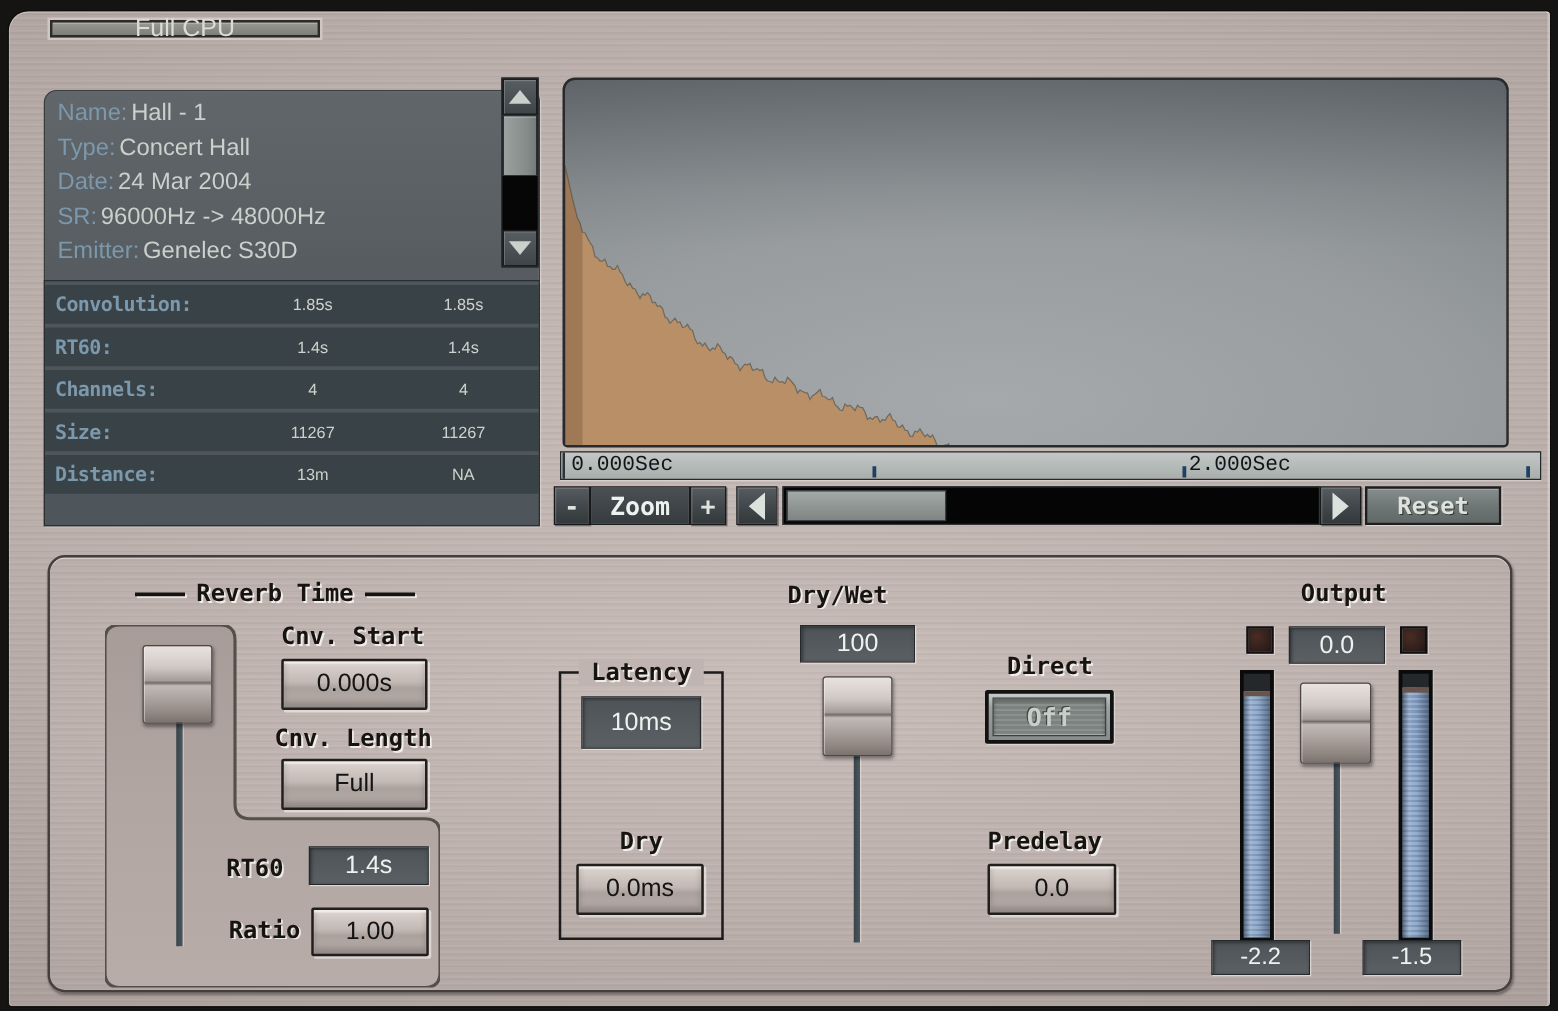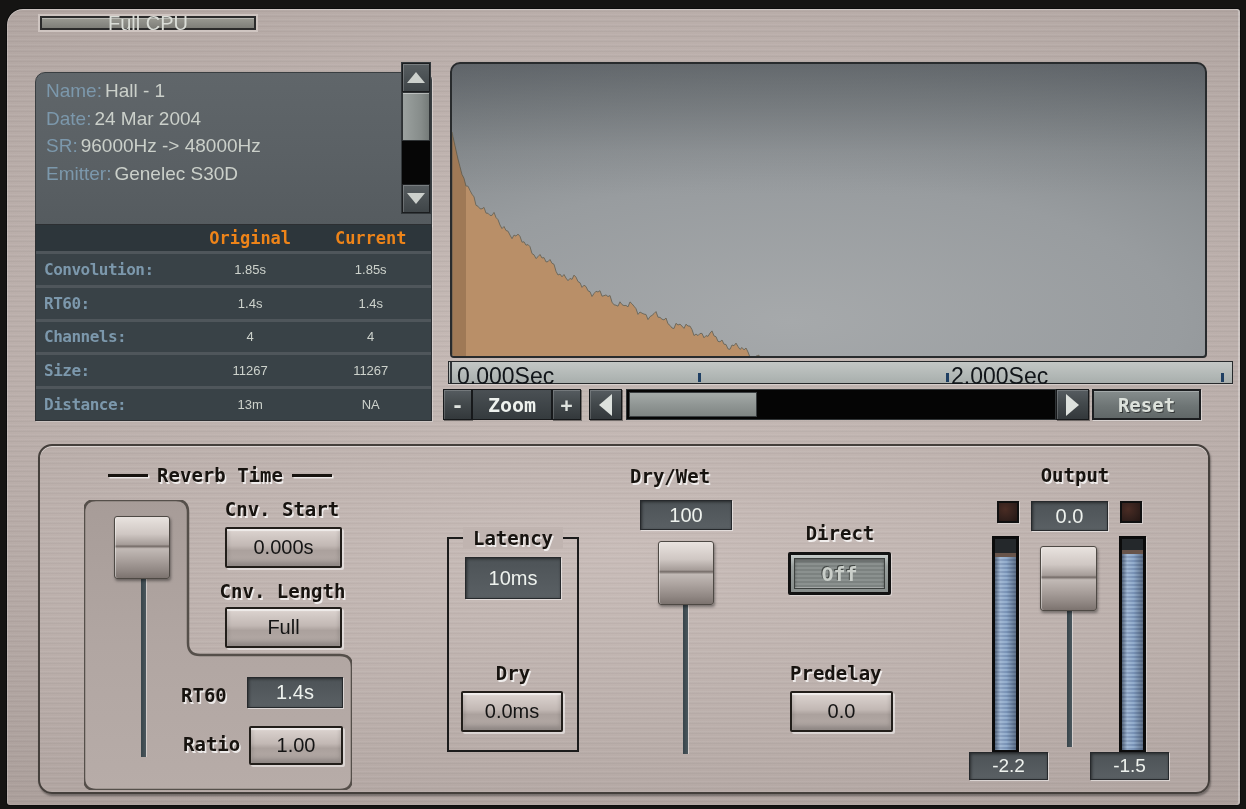--- a/index.html
+++ b/index.html
@@ -58,21 +58,21 @@
   
   .wave-display { left:450px; top:62px; width:757px; height:296px; overflow:hidden;
     border:2px solid #282b2d; border-radius:10px 10px 4px 4px;
     background:
       linear-gradient(180deg, rgba(35,40,46,0.28) 0%, rgba(35,40,46,0.05) 30%, rgba(35,40,46,0) 45%),
       radial-gradient(ellipse 115% 105% at 45% 88%, #a6a9ab 0%, #989c9f 45%, #82878a 78%, #70757a 100%); }
 
   .ruler { left:448px; top:361px; width:785px; height:23px;
     background:linear-gradient(180deg,#c3c7c5 0%, #b0b6b4 70%, #a8aeac 100%);
     border:1px solid #26292b; box-shadow:0 1px 0 rgba(255,255,255,0.3); }
-  .ruler-label { position:absolute; top:1px; font-size:23px; color:#111519; }
+  .ruler-label { position:absolute; top:1px; font-size:17px; color:#111519;font-family:Liberation Mono, monospace; }
   .tick { position:absolute; bottom:1px; width:3px; height:9px; background:#1f3f63; }
   .tick-zero { position:absolute; left:1px; top:0; width:2px; height:100%; background:#2e3337; }
 
   
   .dark-btn { background:linear-gradient(180deg,#565c60 0%, #42484b 50%, #33383b 100%);
     border:1px solid #17191b; box-shadow:inset 1px 1px 0 rgba(255,255,255,0.18), 1px 1px 0 rgba(0,0,0,0.4);
     color:#dfe3df; display:flex; align-items:center; justify-content:center; }
   .zoom-minus { left:443px; top:389px; width:29px; height:31px; font-size:20px; }
   .zoom-label { left:472px; top:389px; width:80px; height:31px; font-size:20px; color:#eef2ee;
     background:linear-gradient(180deg,#4a5054,#353b3e); border:1px solid #17191b;
@@ -142,42 +142,38 @@
 </head>
 <body>
 
 <div class="surface"></div>
 
 <div class="abs cpu-btn">Full CPU</div>
 
 <div class="abs info-panel">
   <div>
       <div class="info-line"><span class="info-label">Name:</span><span class="info-value">Hall - 1</span></div>
+      <div class="info-line"><span class="info-label">Type:</span><span class="info-value">Concert Hall</span></div>
       <div class="info-line"><span class="info-label">Date:</span><span class="info-value">24 Mar 2004</span></div>
       <div class="info-line"><span class="info-label">SR:</span><span class="info-value">96000Hz -&gt; 48000Hz</span></div>
       <div class="info-line"><span class="info-label">Emitter:</span><span class="info-value">Genelec S30D</span></div>
     </div>
 </div>
 <div class="abs v-scroll">
   <div class="sc-btn">
     <div class="tri-up"></div>
   </div>
   <div class="sc-thumb"></div>
   <div class="sc-black"></div>
   <div class="sc-btn">
     <div class="tri-down"></div>
   </div>
 </div>
 
 <div class="abs props-table">
-    <div class="t-row t-head">
-      <div class="t-label"></div>
-      <div class="t-val t-colhead" style="color: rgb(238, 132, 25);">Original</div>
-      <div class="t-val t-colhead" style="color: rgb(238, 132, 25);">Current</div>
-    </div>
     <div class="t-row">
       <div class="t-label">Convolution:</div>
       <div class="t-val">1.85s</div>
       <div class="t-val">1.85s</div>
     </div>
     <div class="t-row">
       <div class="t-label">RT60:</div>
       <div class="t-val">1.4s</div>
       <div class="t-val">1.4s</div>
     </div>

